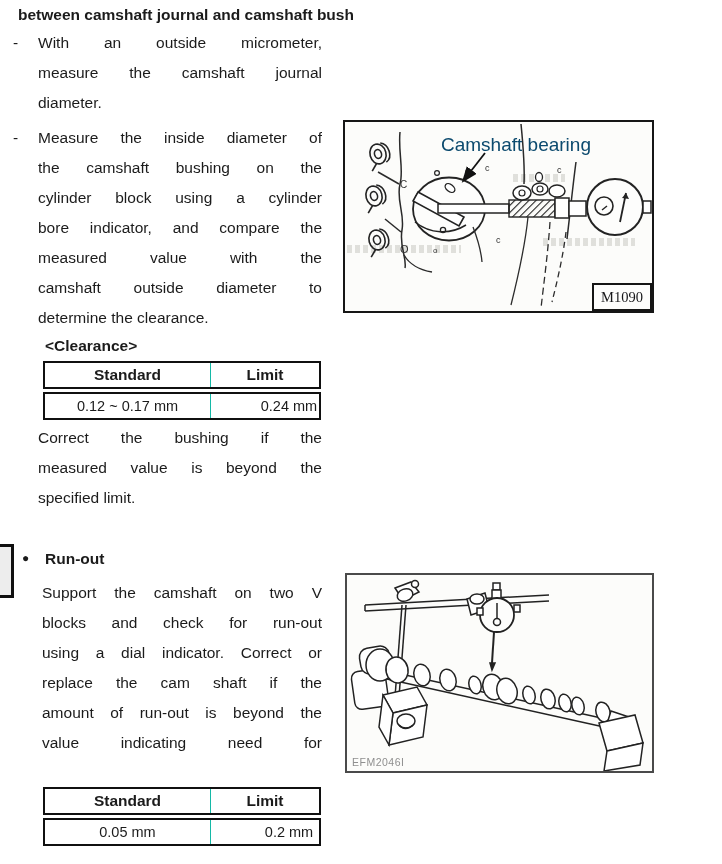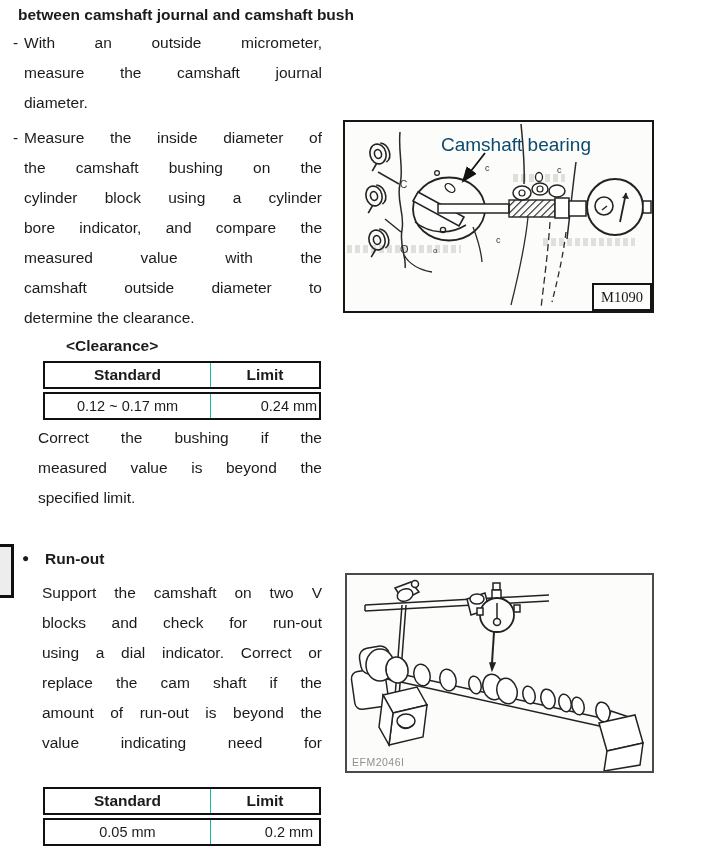--- a/index.html
+++ b/index.html
@@ -4,25 +4,25 @@
 <style>
   html,body{margin:0;padding:0;background:#ffffff;}
   .screen{
     position:relative;width:722px;height:864px;background:#ffffff;overflow:hidden;
     font-family:"Liberation Sans",sans-serif;color:#1b1b1b;
   }
   
   .h-top{position:absolute;left:18px;top:4px;font-size:15.5px;font-weight:bold;line-height:22px;white-space:nowrap;}
   .dash-item{position:absolute;left:13px;width:309px;}
   .dash-marker{position:absolute;left:0;top:0;width:14px;line-height:30px;font-size:15.5px;}
-  .plines{margin-left:11px;}
+  .plines{margin-left:25px;}
   .para{position:absolute;}
   .ln{height:30px;line-height:30px;font-size:15.5px;text-align:justify;text-align-last:justify;overflow:hidden;}
   .ln.last{text-align-last:left;}
-  .sub-label{position:absolute;left:45px;top:336px;font-size:15.5px;font-weight:bold;line-height:20px;margin-left:21px;}
+  .sub-label{position:absolute;left:45px;top:336px;font-size:15.5px;font-weight:bold;line-height:20px;}
   .runout-bullet{position:absolute;left:22px;top:549px;font-size:12px;line-height:18px;}
   .runout-title{position:absolute;left:45px;top:549px;font-size:15.5px;font-weight:bold;line-height:20px;}
   
   .spec-table{position:absolute;left:43px;width:278px;}
   .trow{display:flex;border:2px solid #101010;height:28px;background:#fff;box-sizing:border-box;}
   .trow.thead{margin-bottom:3px;font-weight:bold;font-size:15.5px;}
   .trow.tdata{font-size:14.5px;gap:48px;}
   .tcell{display:flex;align-items:center;justify-content:center;box-sizing:border-box;}
   .tc1{width:166px;border-right:1px solid #14b8a6;}
   .tc2{flex:1;}

